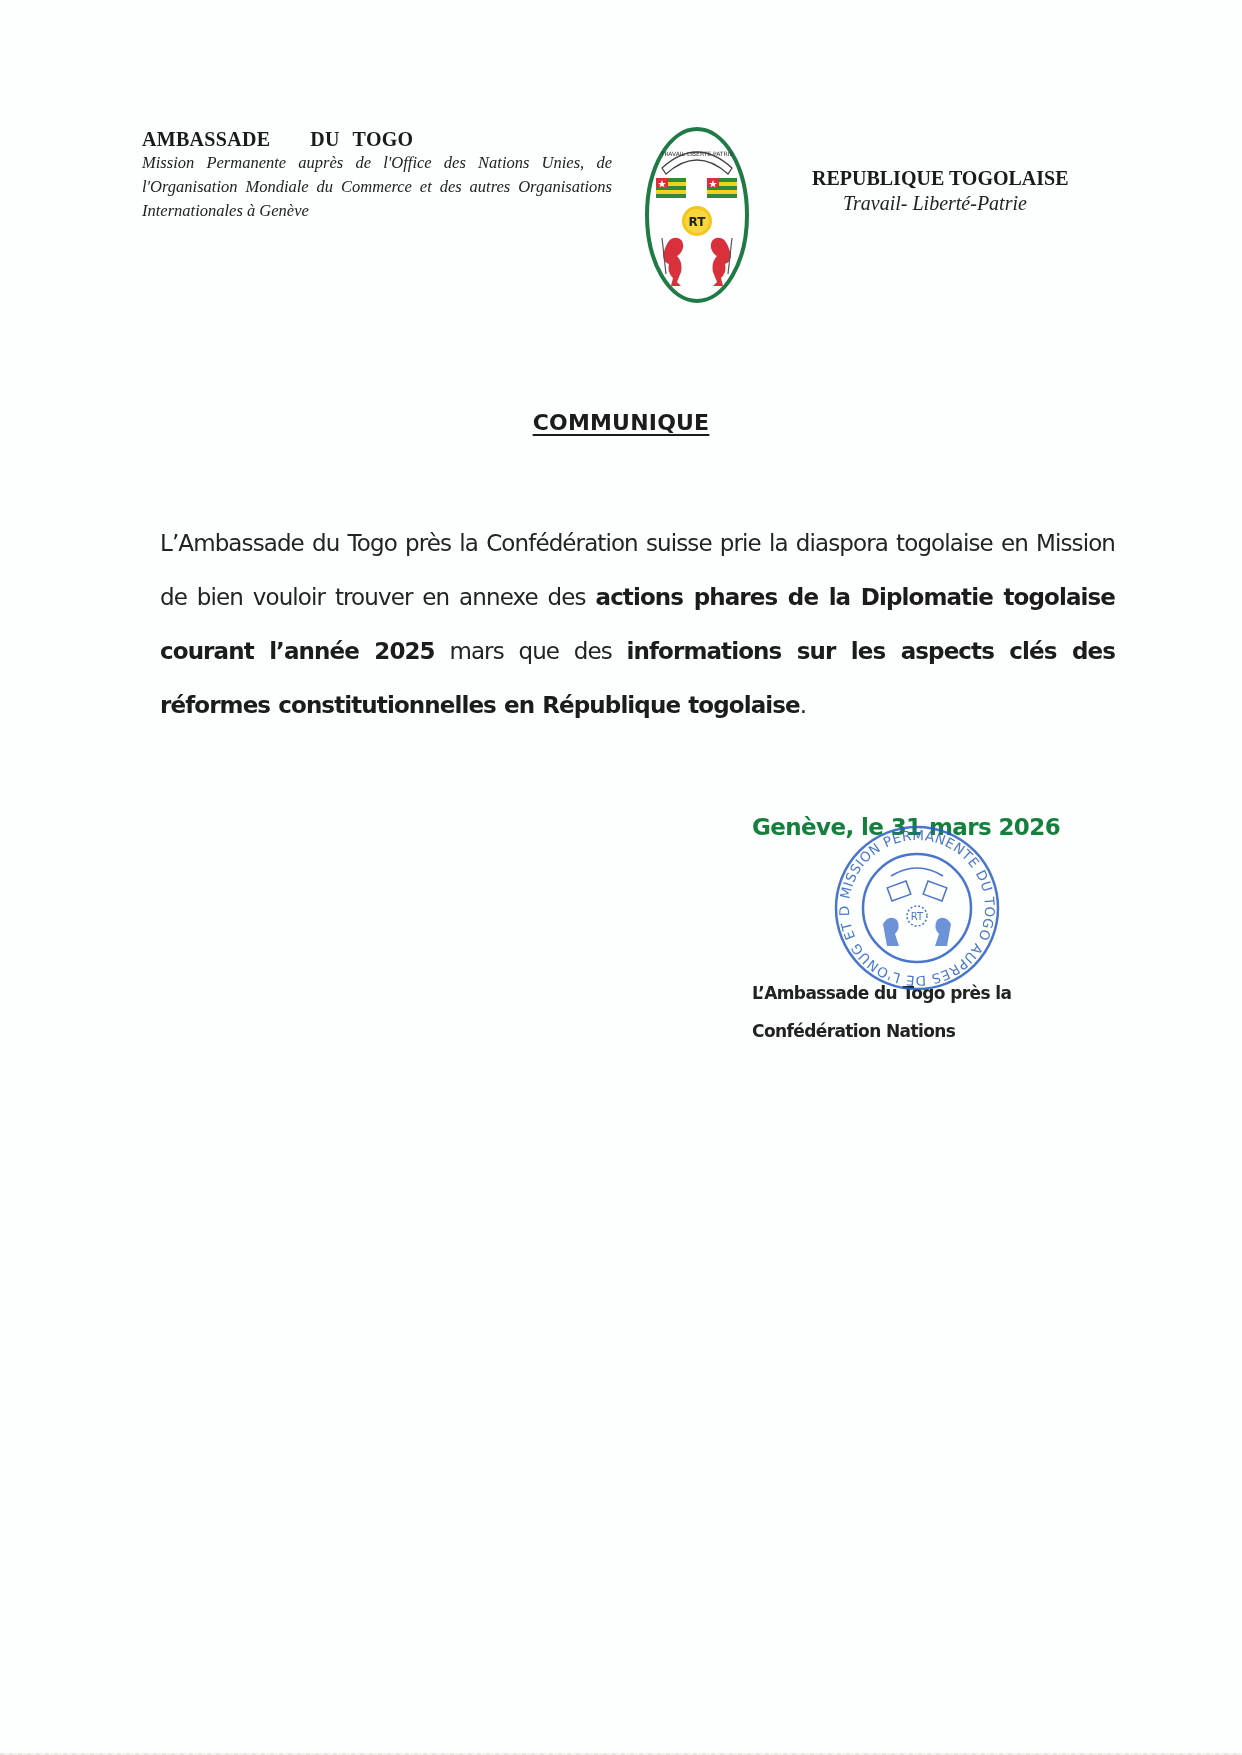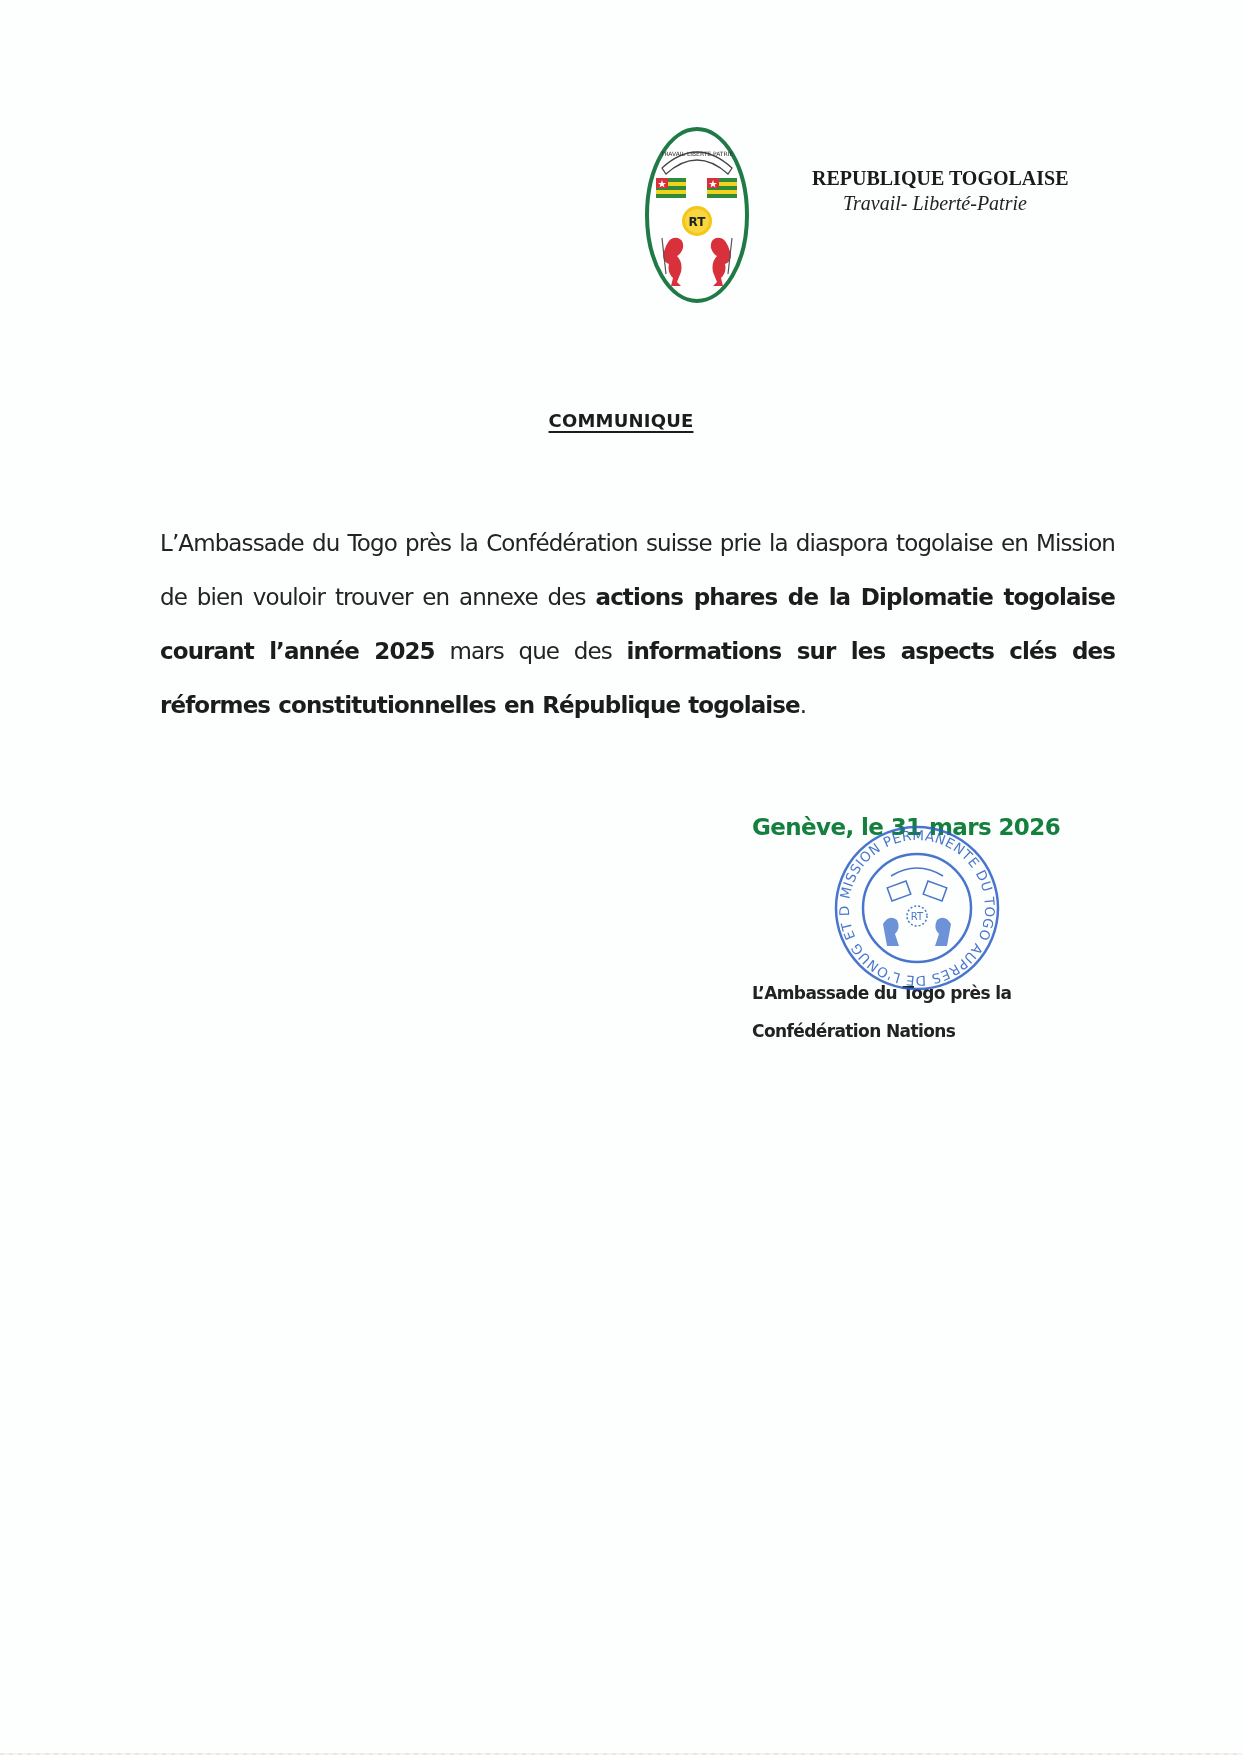--- a/index.html
+++ b/index.html
@@ -77,21 +77,21 @@
     }
     
     .doc-title {
       position: absolute;
       left: 0;
       width: 1242px;
       top: 410px;
       text-align: center;
       font-family: "DejaVu Sans", "Liberation Sans", sans-serif;
       font-weight: bold;
-      font-size: 18px;
+      font-size: 22px;
       letter-spacing: 0.2px;
       color: #1c1c1c;
     }
     .doc-title span {
       text-decoration: underline;
       text-underline-offset: 4px;
       text-decoration-thickness: 2px;
     }
     
     .body-text {
@@ -152,20 +152,24 @@
       width: 1242px;
       height: 2px;
       background: repeating-linear-gradient(90deg, #e8e8e0 0 4px, #f6f3ea 4px 9px);
     }
   </style>
 </head>
 <body>
 
 <div class="page">
 
+  <div class="hdr-left">
+    <div class="org-title" style="white-space:pre;">AMBASSADE   DU TOGO</div>
+    <div class="org-sub">Mission Permanente auprès de l'Office des Nations Unies, de l'Organisation Mondiale du Commerce et des autres Organisations Internationales à Genève</div>
+  </div>
 
   <div class="emblem">
     <svg width="106" height="178" viewBox="0 0 106 178">
       <ellipse cx="53" cy="89" rx="50" ry="86" fill="#ffffff" stroke="#1f7a45" stroke-width="4"></ellipse>
 
       <path d="M18 42 Q53 10 88 42 L84 48 Q53 20 22 48 Z" fill="#ffffff" stroke="#444" stroke-width="1.2"></path>
       <text x="53" y="30" font-size="6" text-anchor="middle" fill="#333" font-family="DejaVu Sans, sans-serif">TRAVAIL LIBERTE PATRIE</text>
 
       <g transform="translate(12,52)">
         <rect x="0" y="0" width="30" height="20" fill="#2f8a3c"></rect>

